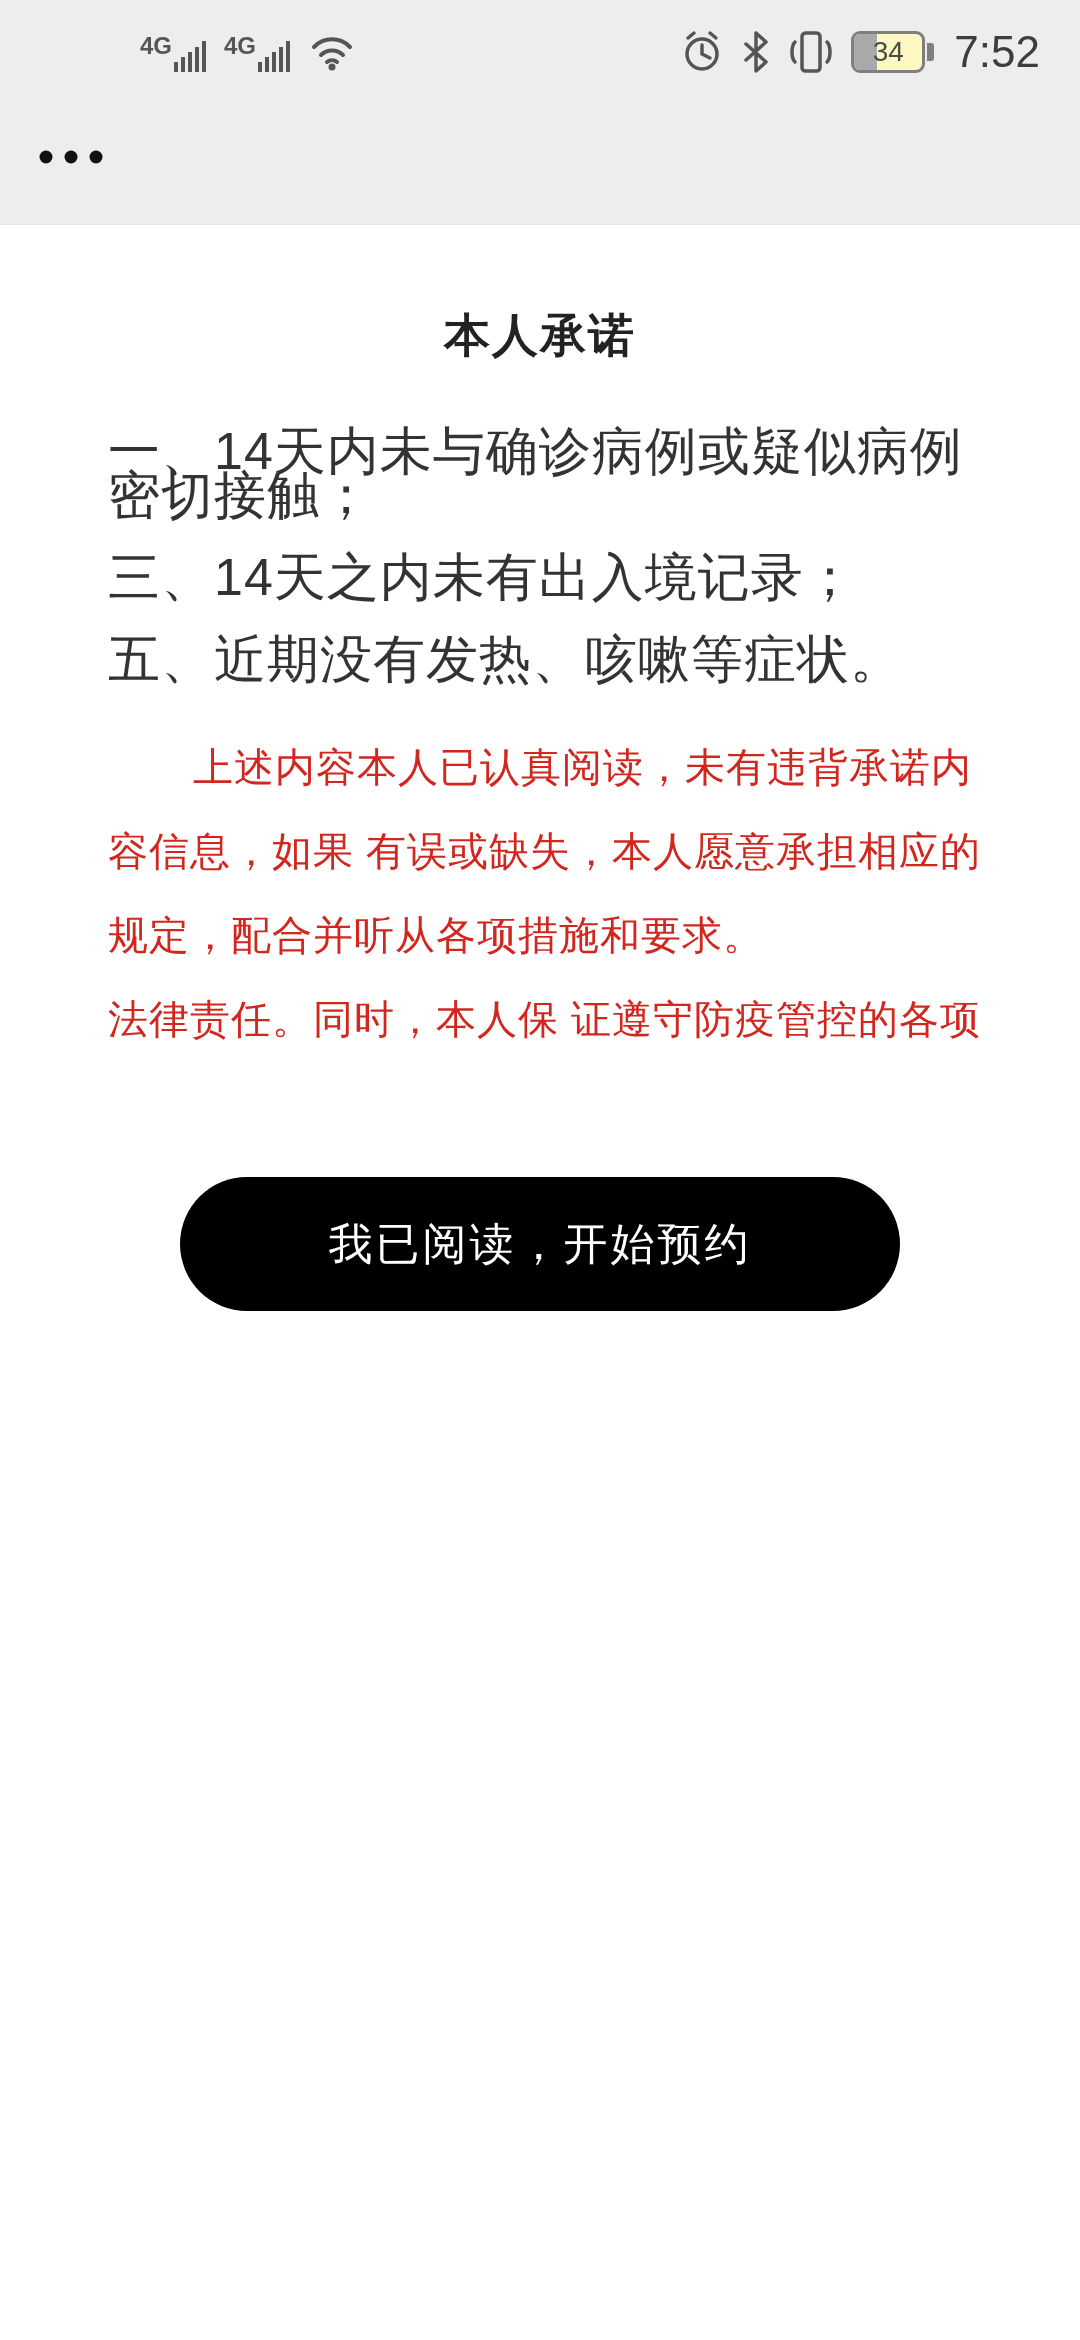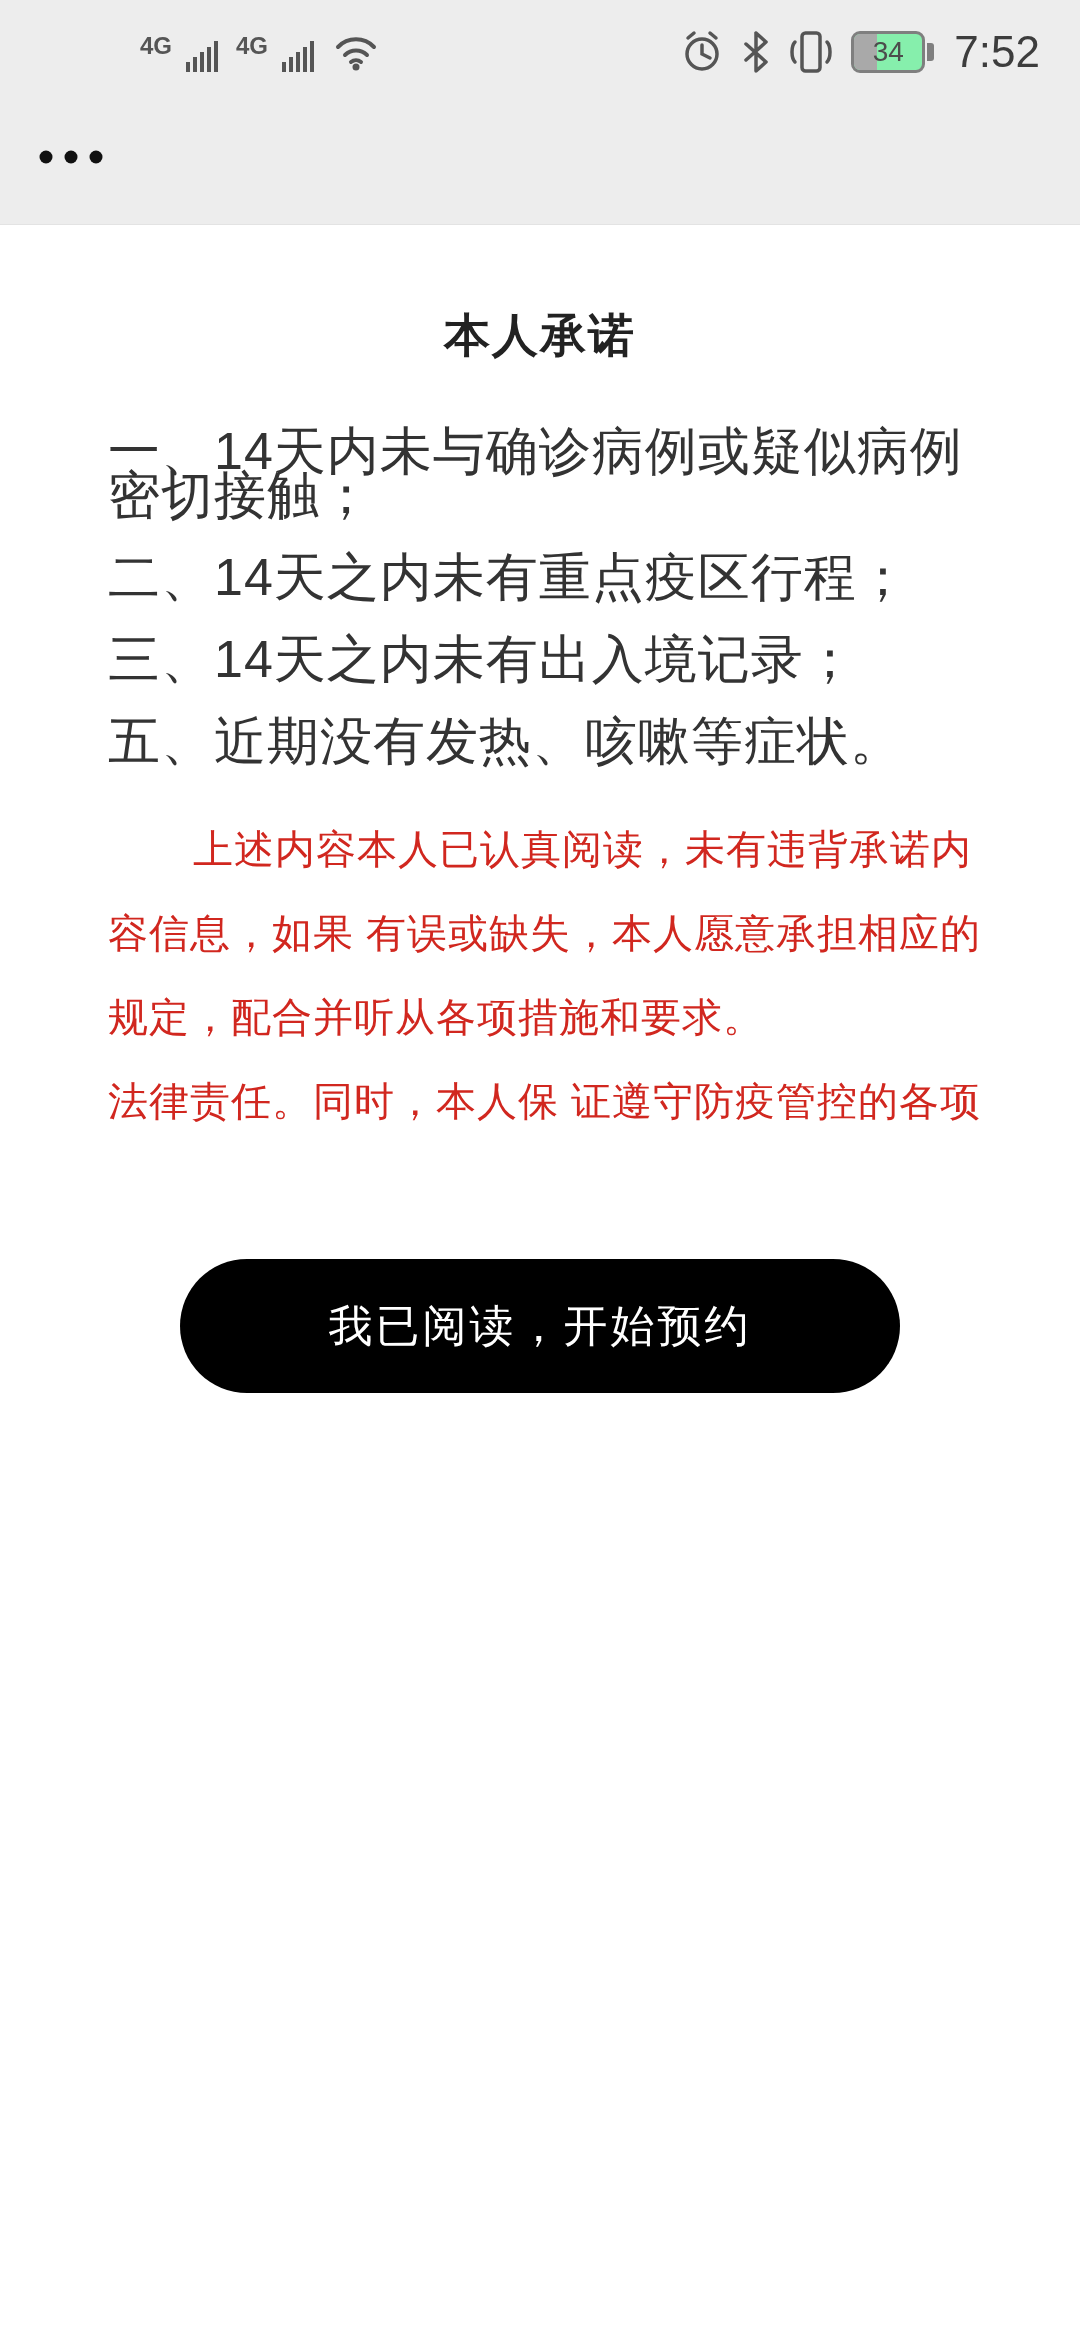--- a/index.html
+++ b/index.html
@@ -17,34 +17,34 @@
     height: 90px;
     background: #ededed;
     display: flex;
     align-items: center;
     justify-content: space-between;
     box-sizing: border-box;
     padding: 14px 40px 0 140px;
   }
   .sb-left { display: flex; align-items: flex-end; gap: 16px; }
   .sb-right { display: flex; align-items: center; gap: 16px; }
-  .net { display: inline-flex; align-items: flex-start; gap: 12px; }
+  .net { display: inline-flex; align-items: flex-start; gap: 0; }
   .net-label { font-size: 24px; font-weight: bold; color: #555; line-height: 1; transform: translateY(-2px); }
   .sb-icon { display: block; }
   .time { font-size: 44px; color: #3d3d3d; line-height: 1; margin-left: 4px; }
 
   .battery-wrap { display: inline-flex; align-items: center; }
   .battery {
     position: relative;
     width: 74px; height: 42px;
     border: 3px solid #7f7f7f;
     border-radius: 9px;
     box-sizing: border-box;
     overflow: hidden;
-    background: #86efac;
+    background: #fef9c3;
   }
   .battery-fill {
     position: absolute; left: 0; top: 0; bottom: 0;
     width: 34%;
     background: #a9a9a9;
   }
   .battery-num {
     position: absolute; inset: 0;
     display: flex; align-items: center; justify-content: center;
     font-size: 28px; color: #4c4c4c; line-height: 1;
@@ -190,21 +190,20 @@
         <circle cx="60" cy="8" r="6.5" fill="#111"></circle>
       </svg>
     </div>
   </div>
 
   <div class="content">
     <h1 class="commit-title">本人承诺</h1>
 
     <ol class="commit-list">
       <li>一、14天内未与确诊病例或疑似病例密切接触；</li>
-      <li>二、14天之内未有重点疫区行程；</li>
       <li>三、14天之内未有出入境记录；</li>
       <li>五、近期没有发热、咳嗽等症状。</li>
     </ol>
 
     <div class="disclaimer">
       <div class="disclaimer-line indent">上述内容本人已认真阅读，未有违背承诺内</div>
       <div class="disclaimer-line">容信息，如果 有误或缺失，本人愿意承担相应的</div>
       <div class="disclaimer-line">规定，配合并听从各项措施和要求。</div>
       <div class="disclaimer-line">法律责任。同时，本人保 证遵守防疫管控的各项</div>
     </div>

